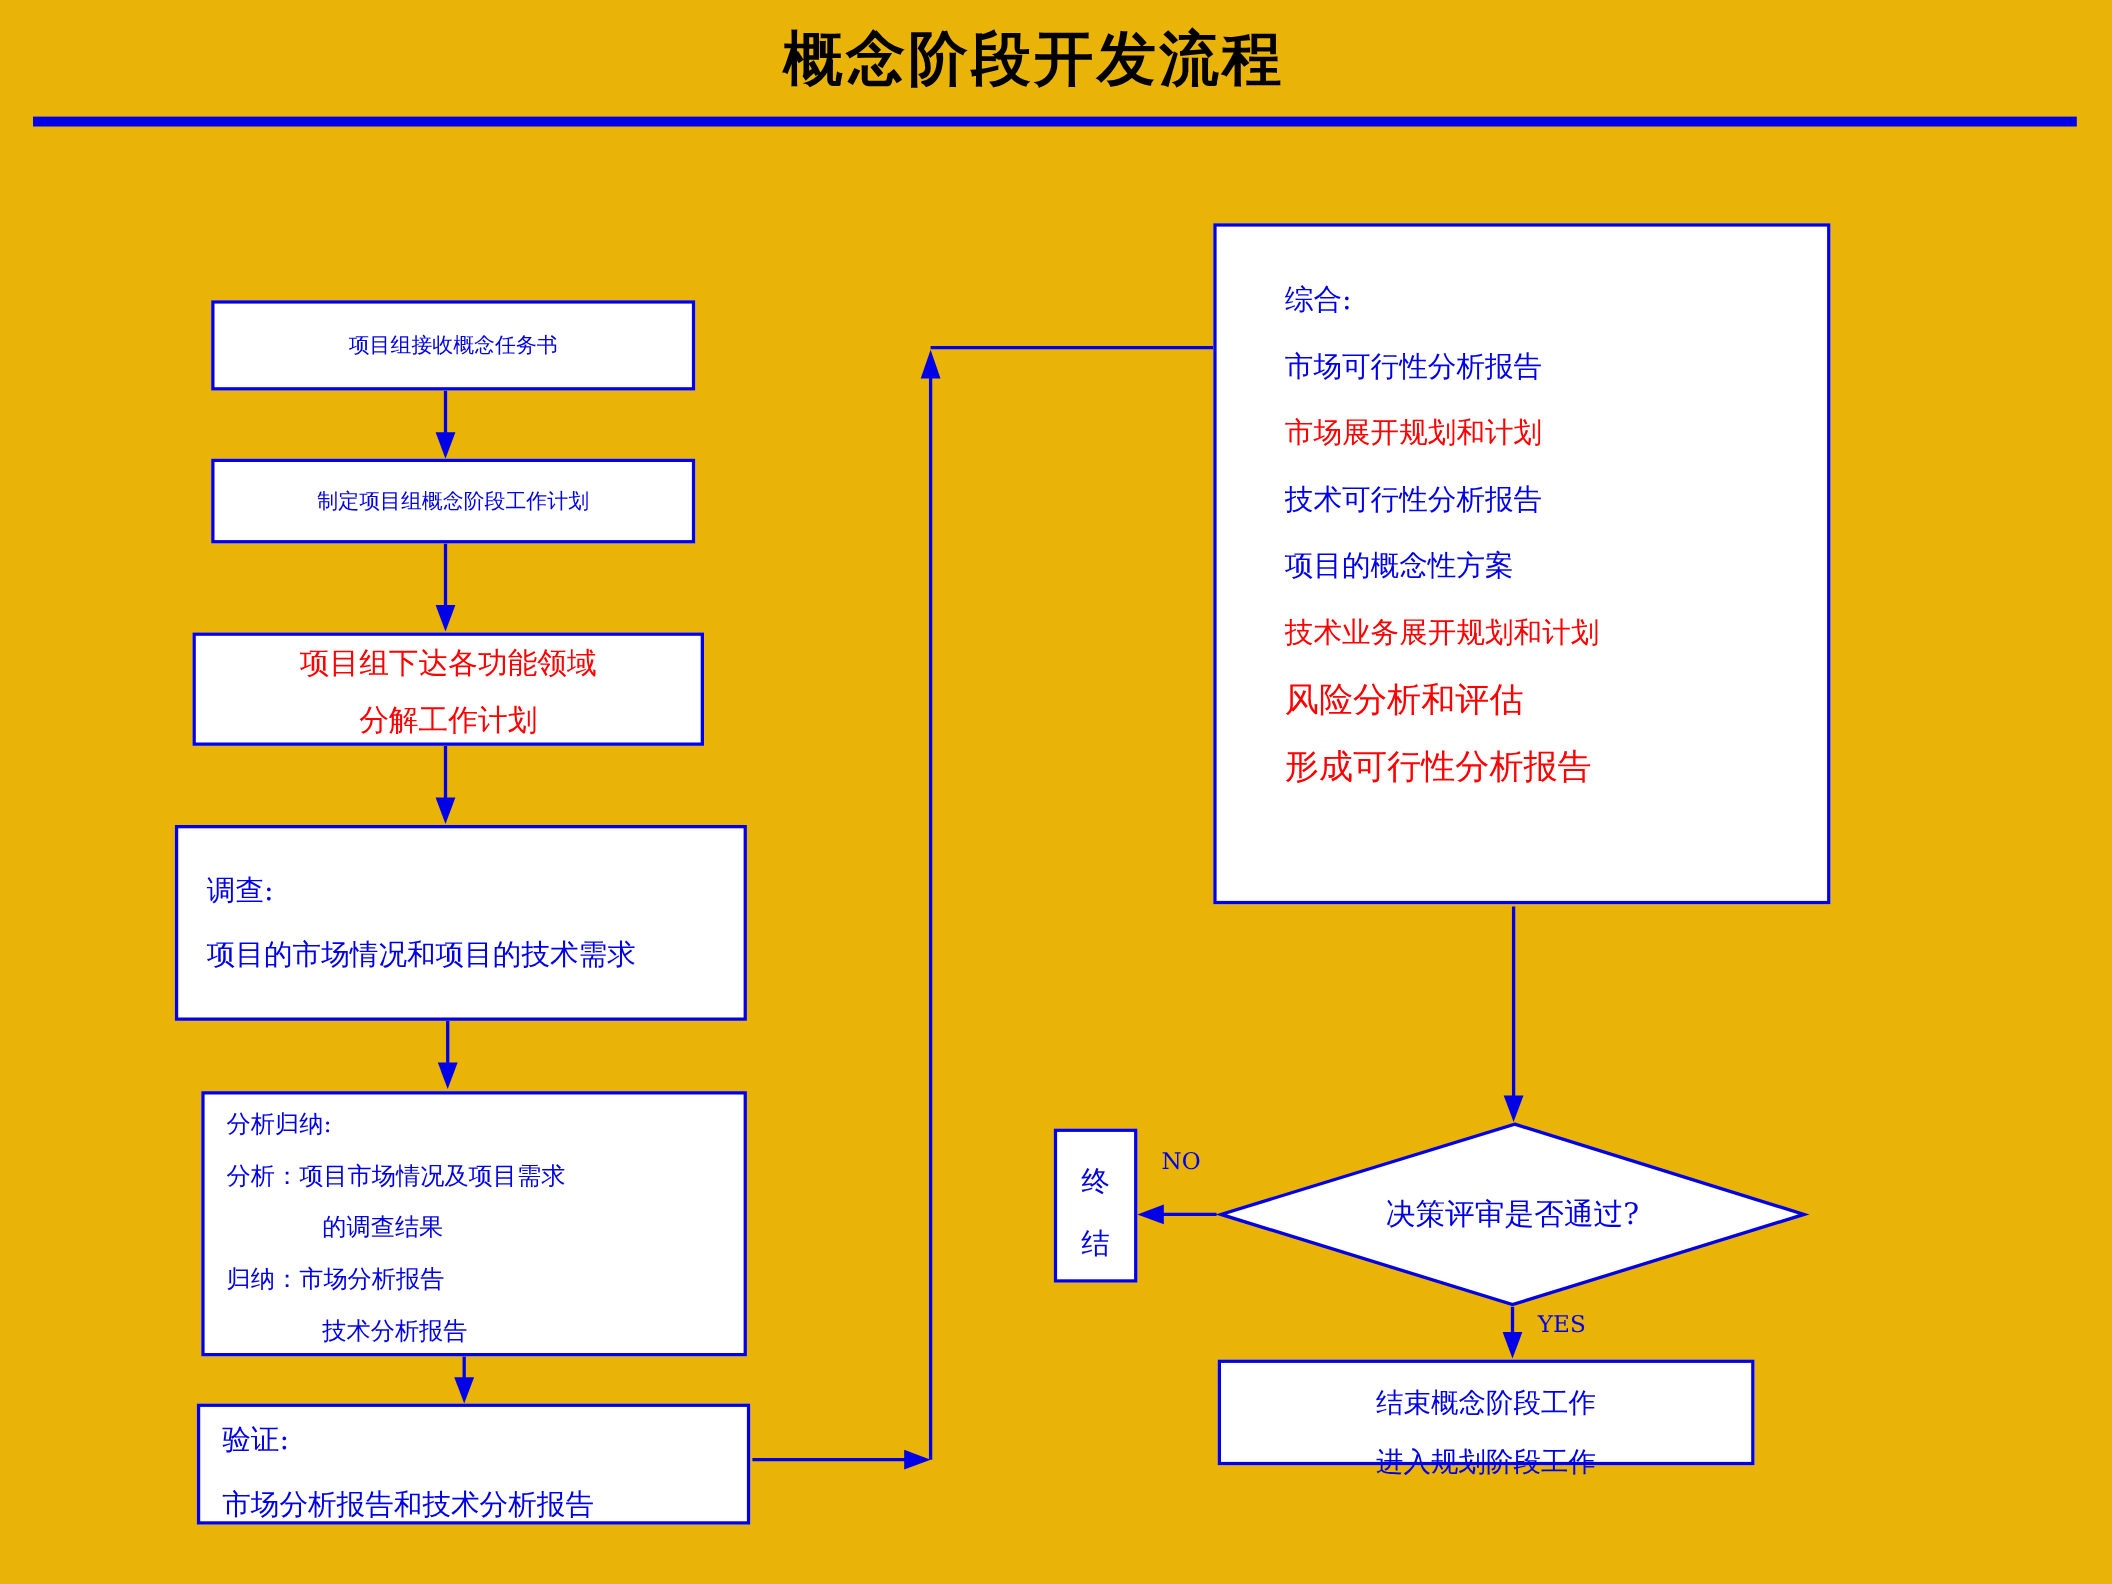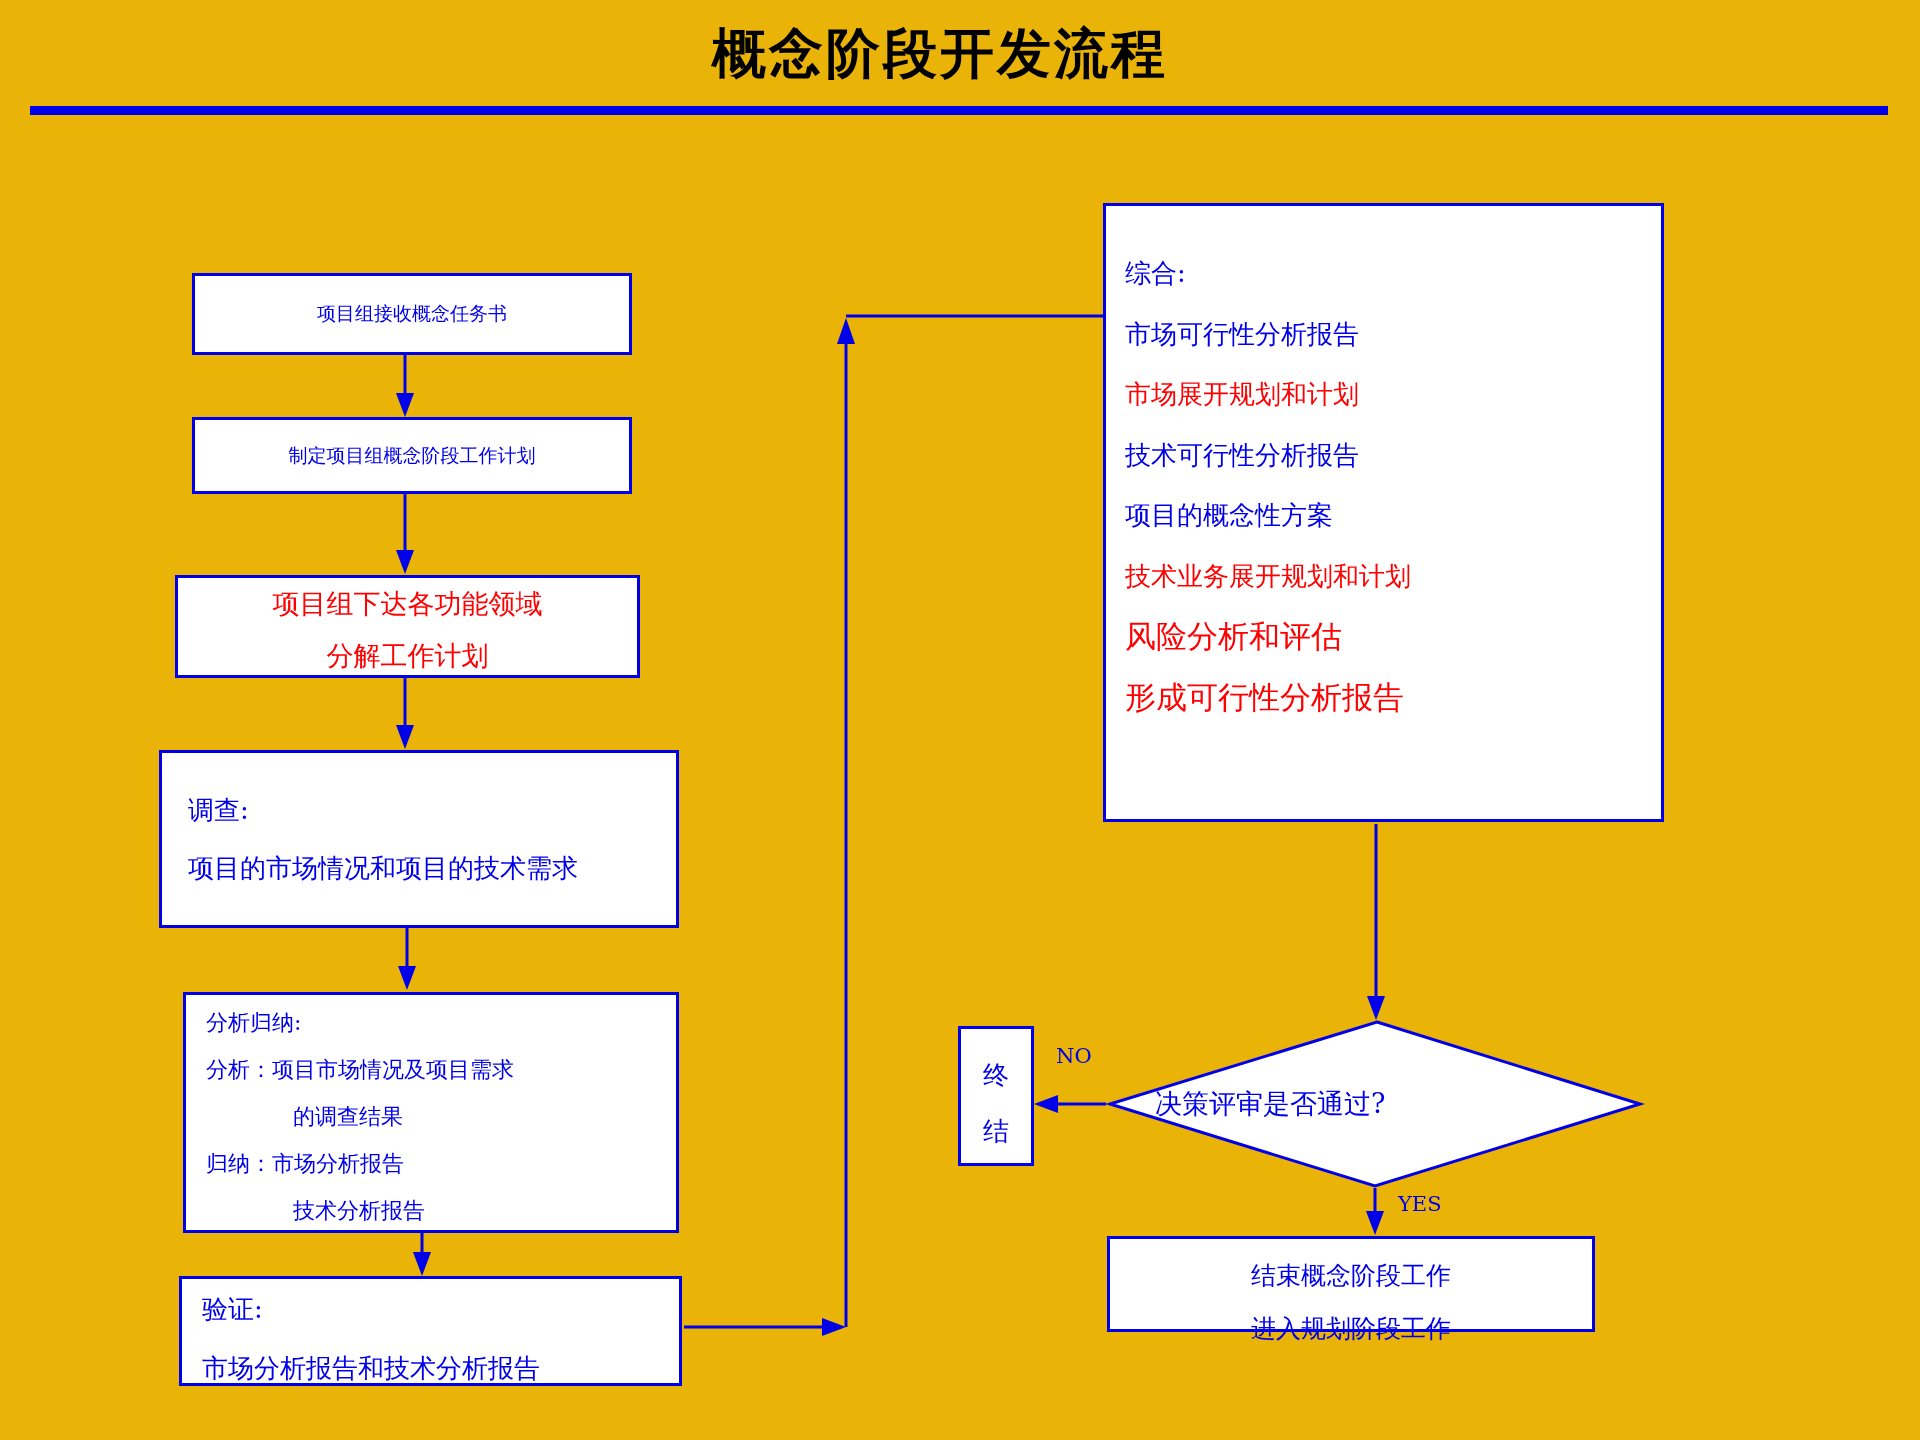--- a/index.html
+++ b/index.html
@@ -25,27 +25,27 @@
     position:absolute;border:3px solid var(--blue);color:var(--blue);
     box-sizing:border-box;background:#ffffff;
   }
   .center-one{display:flex;align-items:center;justify-content:center;font-size:19px;}
   #box-assign{font-size:27px;color:var(--red);text-align:center;line-height:52px;}
   #box-survey{font-size:26px;line-height:58px;padding:28px 0 0 26px;}
   #box-analyze{font-size:22px;line-height:47px;padding:4px 0 0 20px;}
   #box-analyze .indent{padding-left:87px;}
   #box-verify{font-size:26px;line-height:59px;padding:1px 0 0 20px;}
   #box-summary{font-size:26px;padding:37px 0 0 19px;}
-  #box-summary div{height:60.5px;line-height:60.5px;}
+  #box-summary div{height:60.5px;line-height:60.5px;margin-left:43px;}
   .red{color:var(--red);}
   .lg{font-size:31px;}
   #box-terminate{font-size:26px;text-align:center;line-height:56px;padding-top:18px;}
   #box-end{font-size:25px;text-align:center;line-height:53px;padding-top:10px;}
   #decision-text{
-    position:absolute;left:1155px;top:1086px;width:440px;
+    position:absolute;left:1155px;top:1086px;width:440px;text-align:center;
     font-size:27px;color:var(--blue);
   }
   .edge-label{
     position:absolute;font-size:21px;color:var(--blue);white-space:nowrap;
   }
   #label-no{left:1056px;top:1044px;}
   #label-yes{left:1398px;top:1192px;}
   #wires{position:absolute;left:0;top:0;width:1920px;height:1440px;}
   #wires line{stroke:var(--blue);stroke-width:3;}
   #wires polygon.head{fill:var(--blue);stroke:none;}

